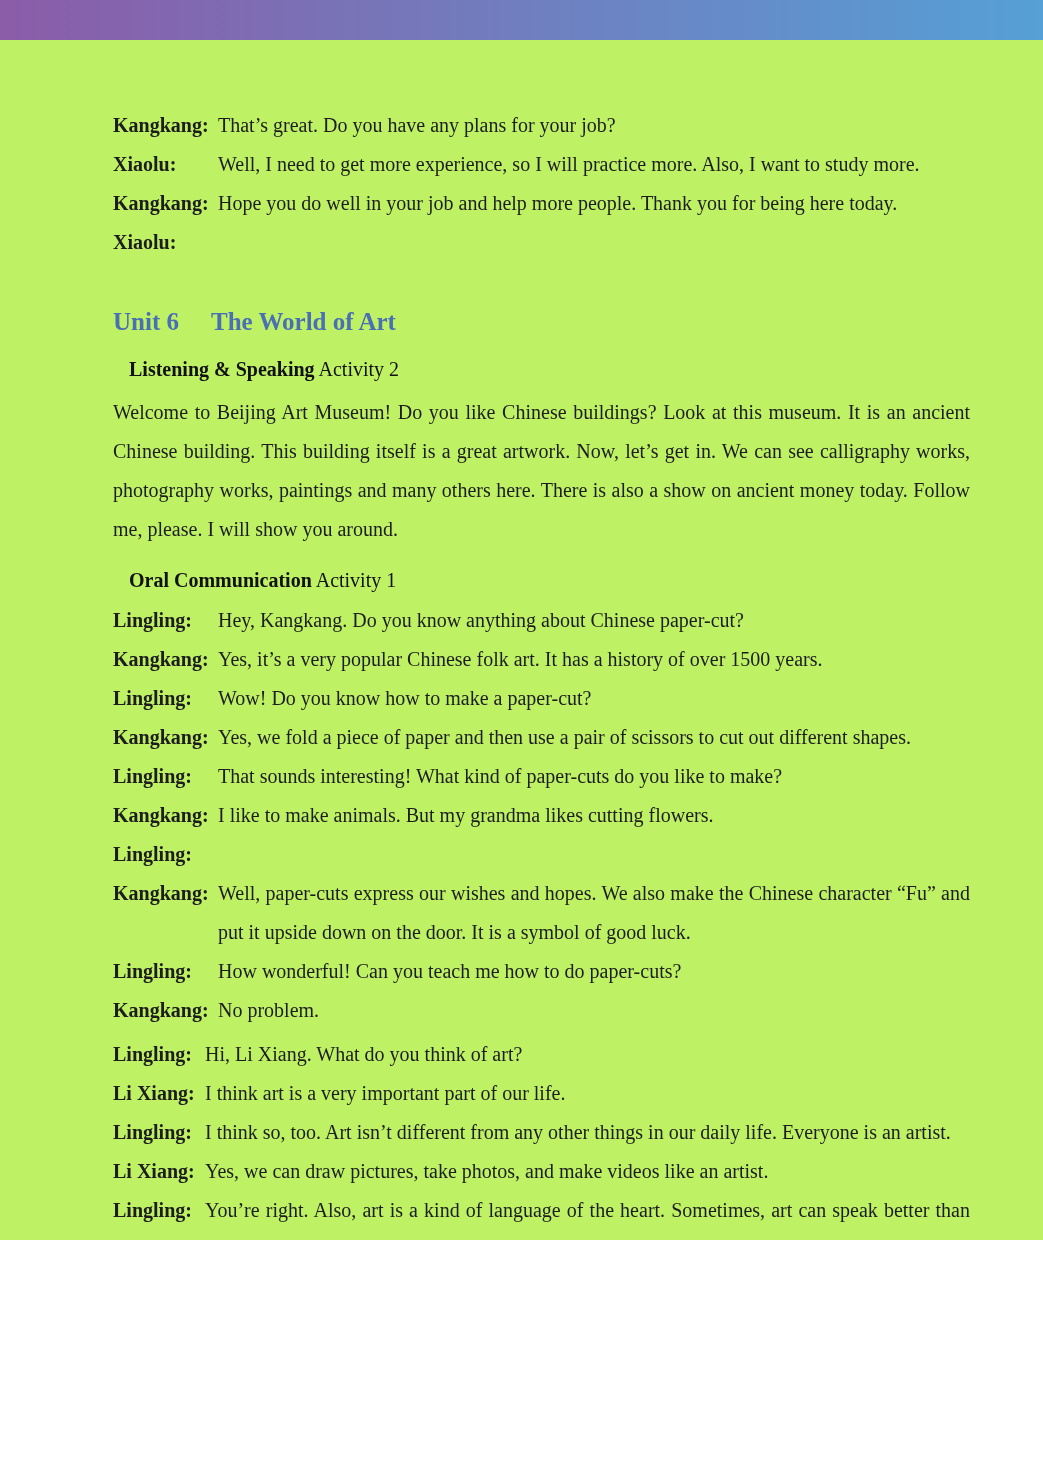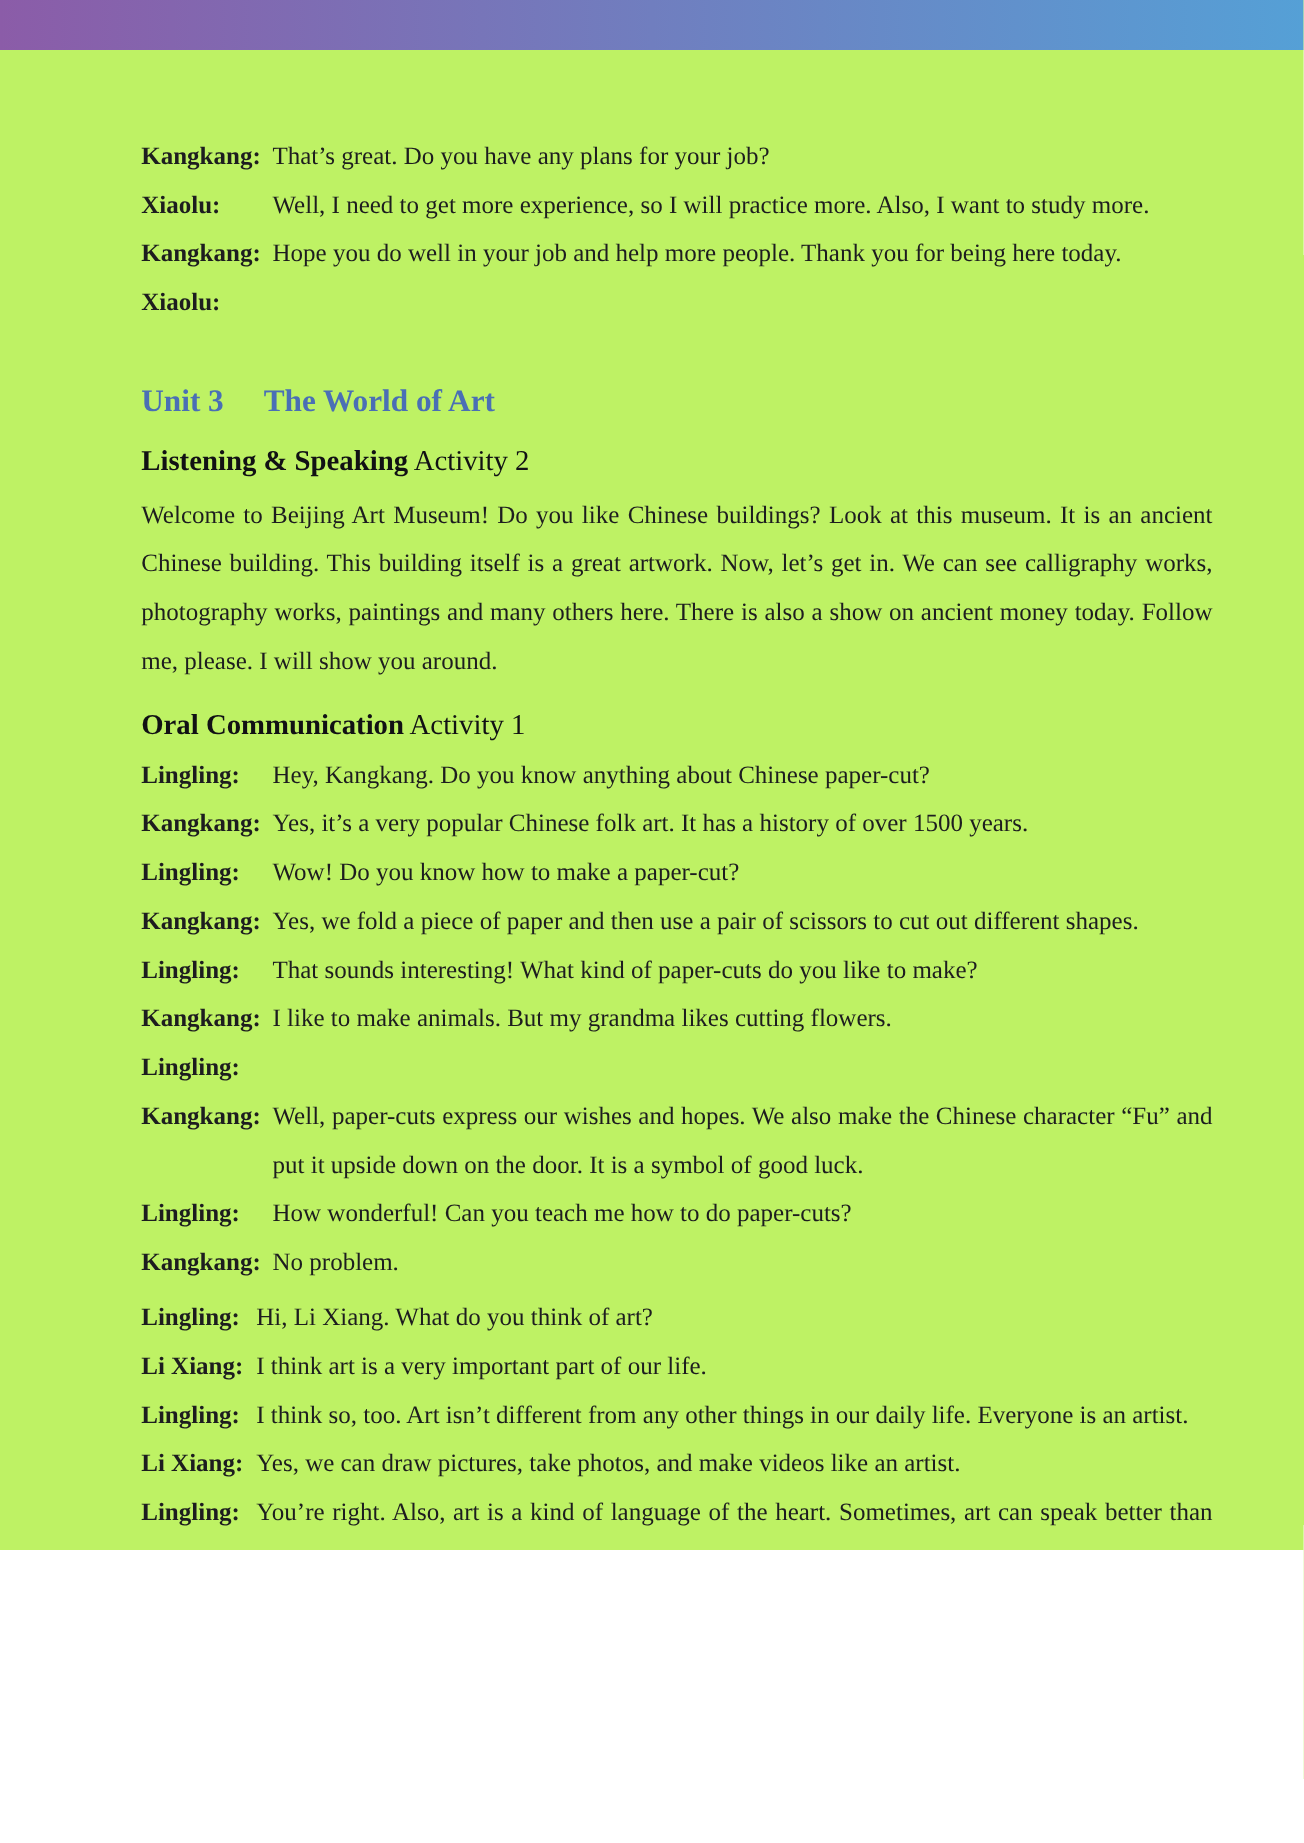--- a/index.html
+++ b/index.html
@@ -31,22 +31,22 @@
   
   .unit-heading {
     margin: 44px 0 12px 0;
     font-size: 25px;
     line-height: 32px;
     font-weight: bold;
     color: var(--accent-blue, #4a6fb5);
   }
   .unit-heading .unit-label { margin-right: 32px; }
   .section-heading {
-    margin: 15px 0 0 0;
-    font-size: 23px;
+    margin: 15px 0 0 16px;
+    font-size: 20px;
     line-height: 32px;
     font-weight: normal;
     color: #111114;
   }
   .section-heading .hb { font-weight: bold; }
   
   .para {
     margin: 8px 0 0 0;
     font-size: 20px;
     line-height: 39px;
@@ -85,21 +85,21 @@
       <div class="dlg-line">
         <span class="speaker">Kangkang:</span>
         <span class="speech">Hope you do well in your job and help more people. Thank you for being here today.</span>
       </div>
       <div class="dlg-line">
         <span class="speaker">Xiaolu:</span>
       </div>
     </section>
 
     <h1 class="unit-heading">
-      <span class="unit-label">Unit 3</span><span>The World of Art</span>
+      <span class="unit-label">Unit 6</span><span>The World of Art</span>
     </h1>
 
     <h2 class="section-heading">
       <span class="hb">Listening &amp; Speaking</span>
       <span class="hr">Activity 2</span>
     </h2>
     <p class="para">Welcome to Beijing Art Museum! Do you like Chinese buildings? Look at this museum. It is an ancient Chinese building. This building itself is a great artwork. Now, let’s get in. We can see calligraphy works, photography works, paintings and many others here. There is also a show on ancient money today. Follow me, please. I will show you around.</p>
 
     <h2 class="section-heading">
       <span class="hb">Oral Communication</span>

